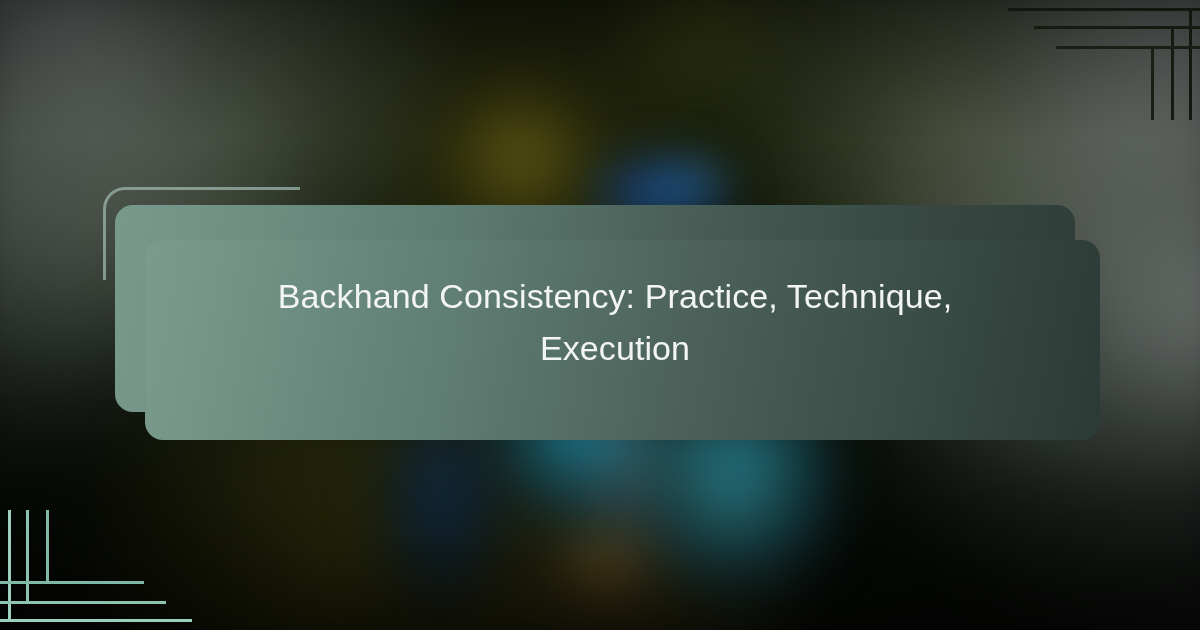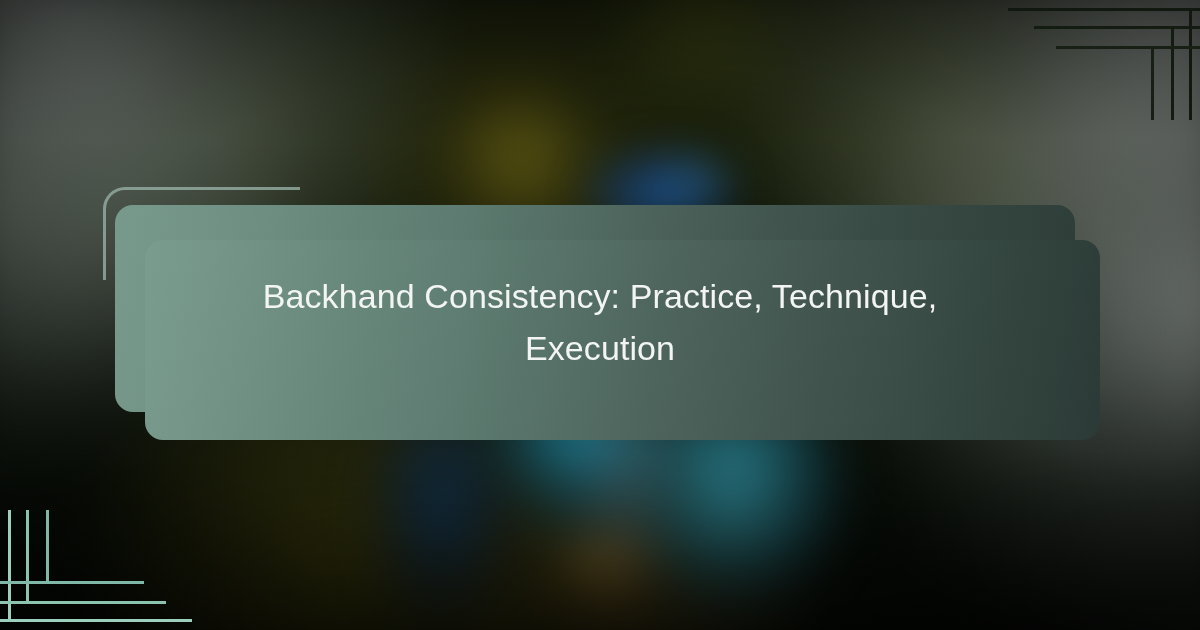--- a/index.html
+++ b/index.html
@@ -160,21 +160,21 @@
   }
 
   .card-title {
     position: absolute;
     left: 145px;
     top: 205px;
     width: 910px;
     height: 235px;
     display: flex;
     align-items: center;
-    justify-content: center;
+    justify-content: flex-end;
     padding: 12px 60px;
     box-sizing: border-box;
   }
 
   .card-title h1 {
     margin: 0;
     font-family: "Liberation Sans", sans-serif;
     font-size: 34px;
     font-weight: 400;
     line-height: 1.52;

